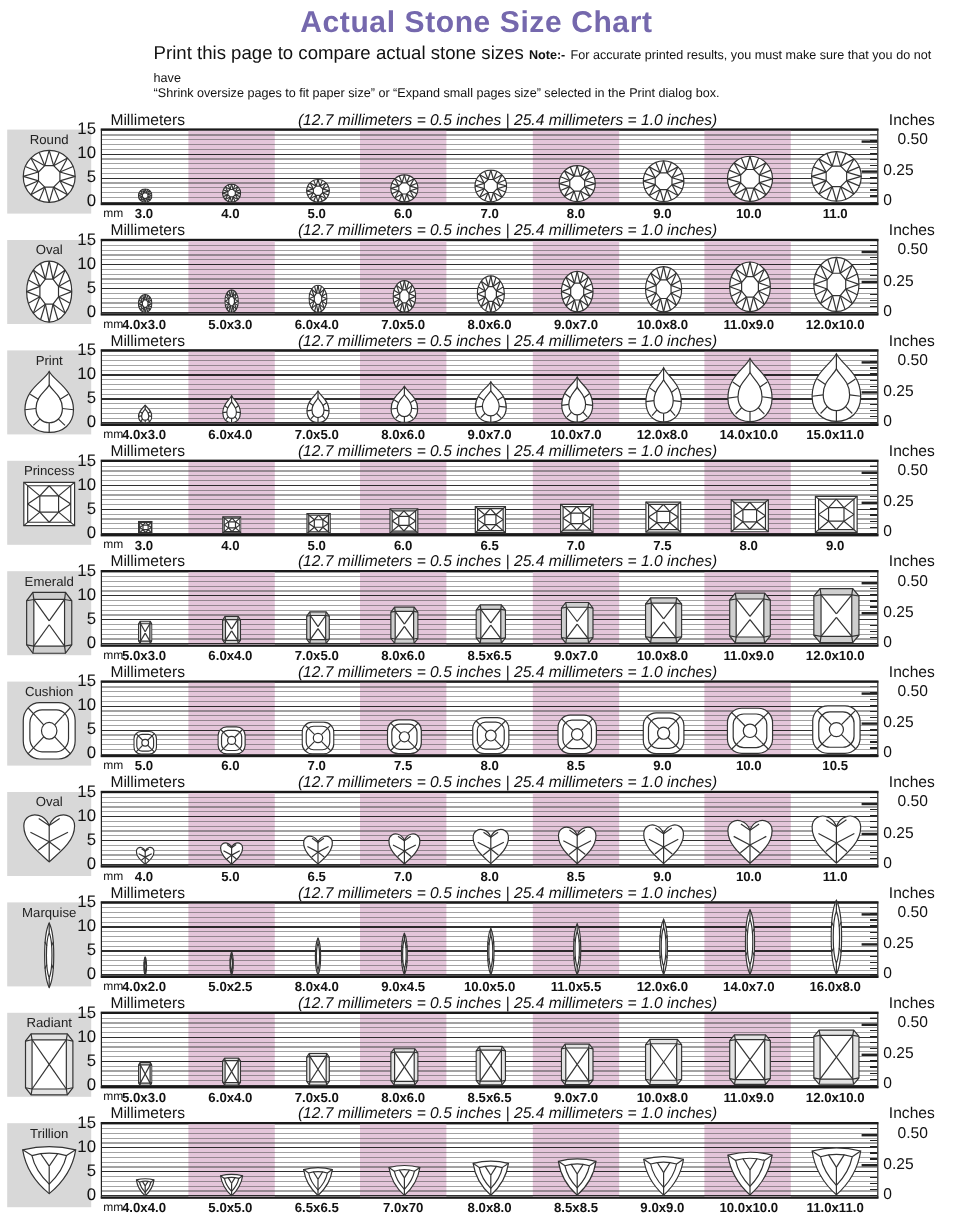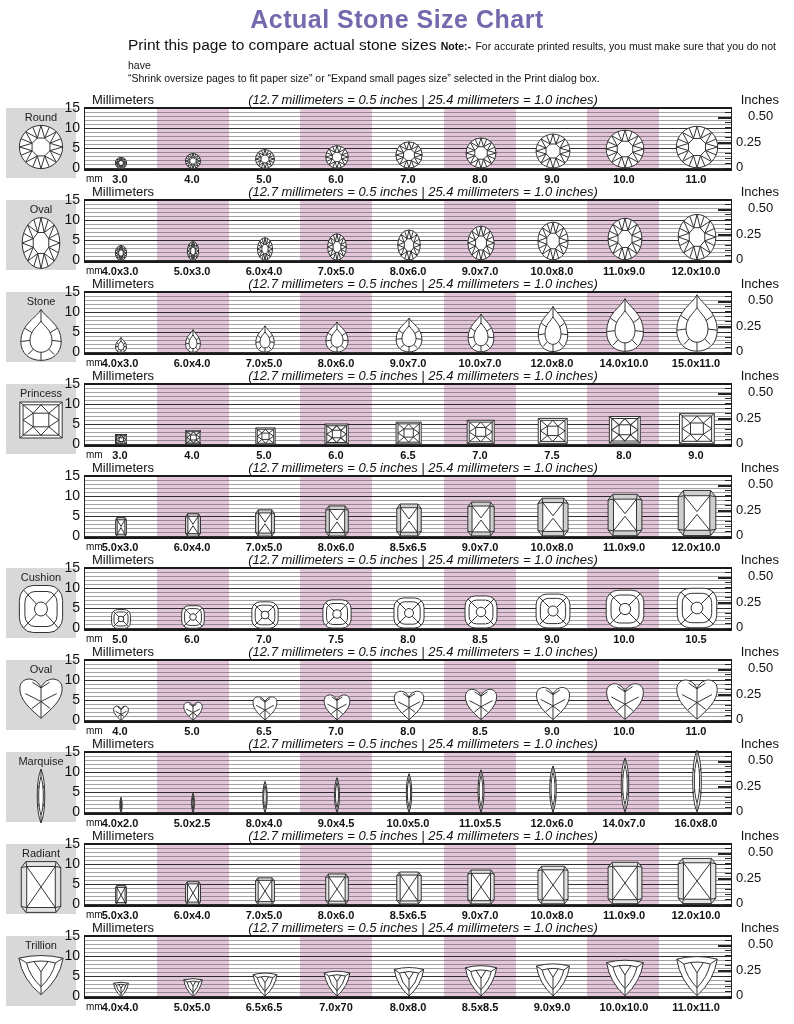--- a/index.html
+++ b/index.html
@@ -707,21 +707,21 @@
           </div>
     </div>
     <div class="inch-hdr">Inches</div>
     <div class="inlabel i50">0.50</div>
     <div class="inlabel i25">0.25</div>
     <div class="inlabel i0">0</div>
   </div>
 
   <div class="row">
     <div class="stone-box">
-      <div class="shape-name">Stone</div>
+      <div class="shape-name">Print</div>
       <div class="shape-icon"><svg width="44" height="54" viewBox="0 0 100 100" preserveAspectRatio="none">
               <path d="M50,3 C60,18 96,30 96,62 C96,84 76,97 50,97 C24,97 4,84 4,62 C4,30 40,18 50,3 Z" stroke="#333" stroke-width="1" fill="#fff" vector-effect="non-scaling-stroke"></path>
               <path d="M50,24 C57,34 75,41 75,60 C75,74 63,82 50,82 C37,82 25,74 25,60 C25,41 43,34 50,24 Z" stroke="#333" stroke-width="1" fill="none" vector-effect="non-scaling-stroke"></path>
               <line x1="50" y1="3" x2="50" y2="24" stroke="#333" stroke-width="1" fill="none" vector-effect="non-scaling-stroke"></line>
               <line x1="96" y1="62" x2="75" y2="60" stroke="#333" stroke-width="1" fill="none" vector-effect="non-scaling-stroke"></line>
               <line x1="4" y1="62" x2="25" y2="60" stroke="#333" stroke-width="1" fill="none" vector-effect="non-scaling-stroke"></line>
               <line x1="50" y1="97" x2="50" y2="82" stroke="#333" stroke-width="1" fill="none" vector-effect="non-scaling-stroke"></line>
               <line x1="20" y1="86" x2="33" y2="76" stroke="#333" stroke-width="1" fill="none" vector-effect="non-scaling-stroke"></line>
               <line x1="80" y1="86" x2="67" y2="76" stroke="#333" stroke-width="1" fill="none" vector-effect="non-scaling-stroke"></line>
               <line x1="14" y1="38" x2="30" y2="46" stroke="#333" stroke-width="1" fill="none" vector-effect="non-scaling-stroke"></line>
@@ -1096,20 +1096,39 @@
             <span class="xlab" style="left: 576px;">9.0</span>
           </div>
     </div>
     <div class="inch-hdr">Inches</div>
     <div class="inlabel i50">0.50</div>
     <div class="inlabel i25">0.25</div>
     <div class="inlabel i0">0</div>
   </div>
 
   <div class="row">
+    <div class="stone-box">
+      <div class="shape-name">Emerald</div>
+      <div class="shape-icon"><svg width="40" height="54" viewBox="0 0 100 100" preserveAspectRatio="none">
+              <polygon points="16,3 84,3 97,16 97,84 84,97 16,97 3,84 3,16" stroke="#333" stroke-width="1" fill="#cfcfcf" vector-effect="non-scaling-stroke"></polygon>
+              <rect x="18" y="14" width="64" height="72" stroke="#333" stroke-width="1" fill="#fff" vector-effect="non-scaling-stroke"></rect>
+              <line x1="16" y1="3" x2="18" y2="14" stroke="#333" stroke-width="1" fill="none" vector-effect="non-scaling-stroke"></line>
+              <line x1="84" y1="3" x2="82" y2="14" stroke="#333" stroke-width="1" fill="none" vector-effect="non-scaling-stroke"></line>
+              <line x1="97" y1="16" x2="82" y2="14" stroke="#333" stroke-width="1" fill="none" vector-effect="non-scaling-stroke"></line>
+              <line x1="97" y1="84" x2="82" y2="86" stroke="#333" stroke-width="1" fill="none" vector-effect="non-scaling-stroke"></line>
+              <line x1="84" y1="97" x2="82" y2="86" stroke="#333" stroke-width="1" fill="none" vector-effect="non-scaling-stroke"></line>
+              <line x1="16" y1="97" x2="18" y2="86" stroke="#333" stroke-width="1" fill="none" vector-effect="non-scaling-stroke"></line>
+              <line x1="3" y1="84" x2="18" y2="86" stroke="#333" stroke-width="1" fill="none" vector-effect="non-scaling-stroke"></line>
+              <line x1="3" y1="16" x2="18" y2="14" stroke="#333" stroke-width="1" fill="none" vector-effect="non-scaling-stroke"></line>
+              <line x1="18" y1="14" x2="50" y2="47" stroke="#333" stroke-width="1" fill="none" vector-effect="non-scaling-stroke"></line>
+              <line x1="82" y1="14" x2="50" y2="47" stroke="#333" stroke-width="1" fill="none" vector-effect="non-scaling-stroke"></line>
+              <line x1="18" y1="86" x2="50" y2="53" stroke="#333" stroke-width="1" fill="none" vector-effect="non-scaling-stroke"></line>
+              <line x1="82" y1="86" x2="50" y2="53" stroke="#333" stroke-width="1" fill="none" vector-effect="non-scaling-stroke"></line>
+            </svg></div>
+    </div>
     <div class="ylabel y15">15</div>
     <div class="ylabel y10">10</div>
     <div class="ylabel y5">5</div>
     <div class="ylabel y0">0</div>
     <div class="chart-area">
       <div class="hdr">
         <span class="mm-hdr">Millimeters</span>
         <span class="eq">(12.7 millimeters = 0.5 inches |  25.4 millimeters = 1.0 inches)</span>
       </div>
       <div class="plot">

